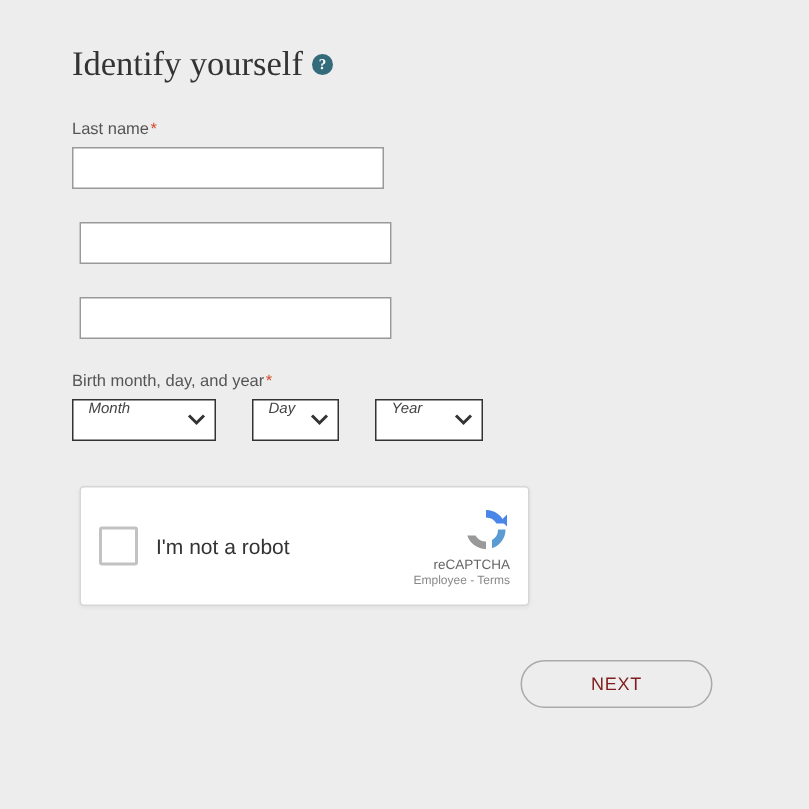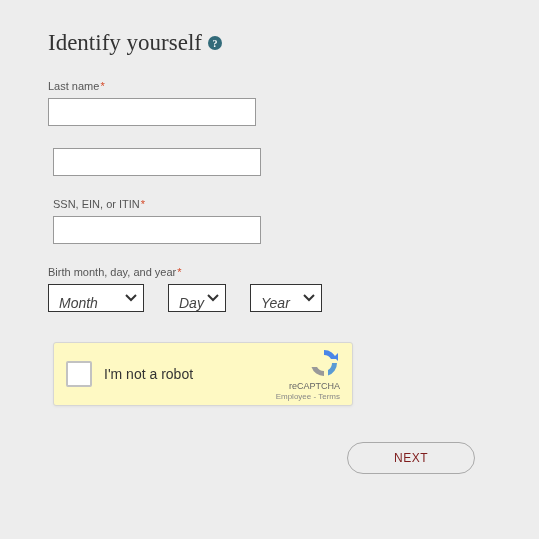--- a/index.html
+++ b/index.html
@@ -73,38 +73,38 @@
 .select-group {
   display: flex;
   gap: 24px;
 }
 .select-box {
   position: relative;
   height: 28px;
   border: 1px solid #333;
   background: #fff;
   display: flex;
-  align-items: flex-end;
+  align-items: flex-start;
   padding: 0 22px 0 10px;
-  font-size: 14px;
+  font-size: 10px;
   font-style: italic;
   color: #444;
   cursor: pointer;
 }
 .select-box .chevron {
   position: absolute;
   right: 6px;
   top: 50%;
   transform: translateY(-50%);
 }
 .chevron svg { display: block; }
 .recaptcha {
   width: 300px;
-  height: 64px;
-  background: #fef9c3;
+  height: 80px;
+  background: #ffffff;
   border: 1px solid #d6d6d6;
   border-radius: 3px;
   box-shadow: 0 1px 3px rgba(0,0,0,0.05);
   display: flex;
   align-items: center;
   padding: 0 12px;
   margin-top: 30px;
   margin-left: 5px;
   margin-bottom: 36px;
 }
@@ -175,23 +175,20 @@
     </label>
     <input type="text" class="text-input w208" value="" style="">
   </div>
 </div>
 
 <div class="field indent">
   <input type="text" class="text-input w208" value="" style="">
 </div>
 
 <div class="field indent">
-  <label class="field-label">
-    <span>SSN, EIN, or ITIN</span><span class="required">*</span>
-  </label>
   <input type="text" class="text-input w208" value="" style="">
 </div>
 
 <div class="field">
   <label class="field-label">
     <span>Birth month, day, and year</span><span class="required">*</span>
   </label>
   <div class="select-group">
     <div class="select-box" style="width:96px">
       <span>Month</span>

